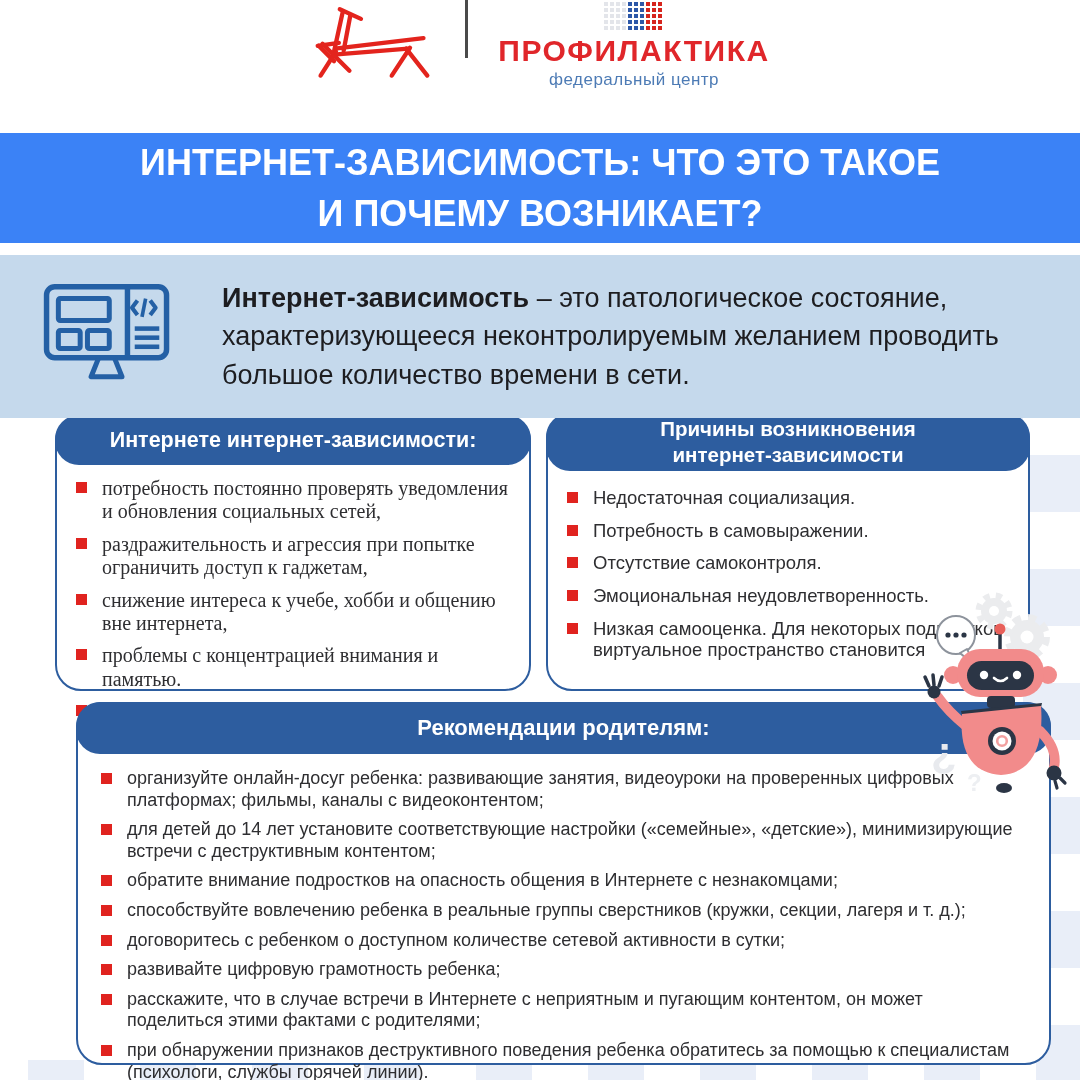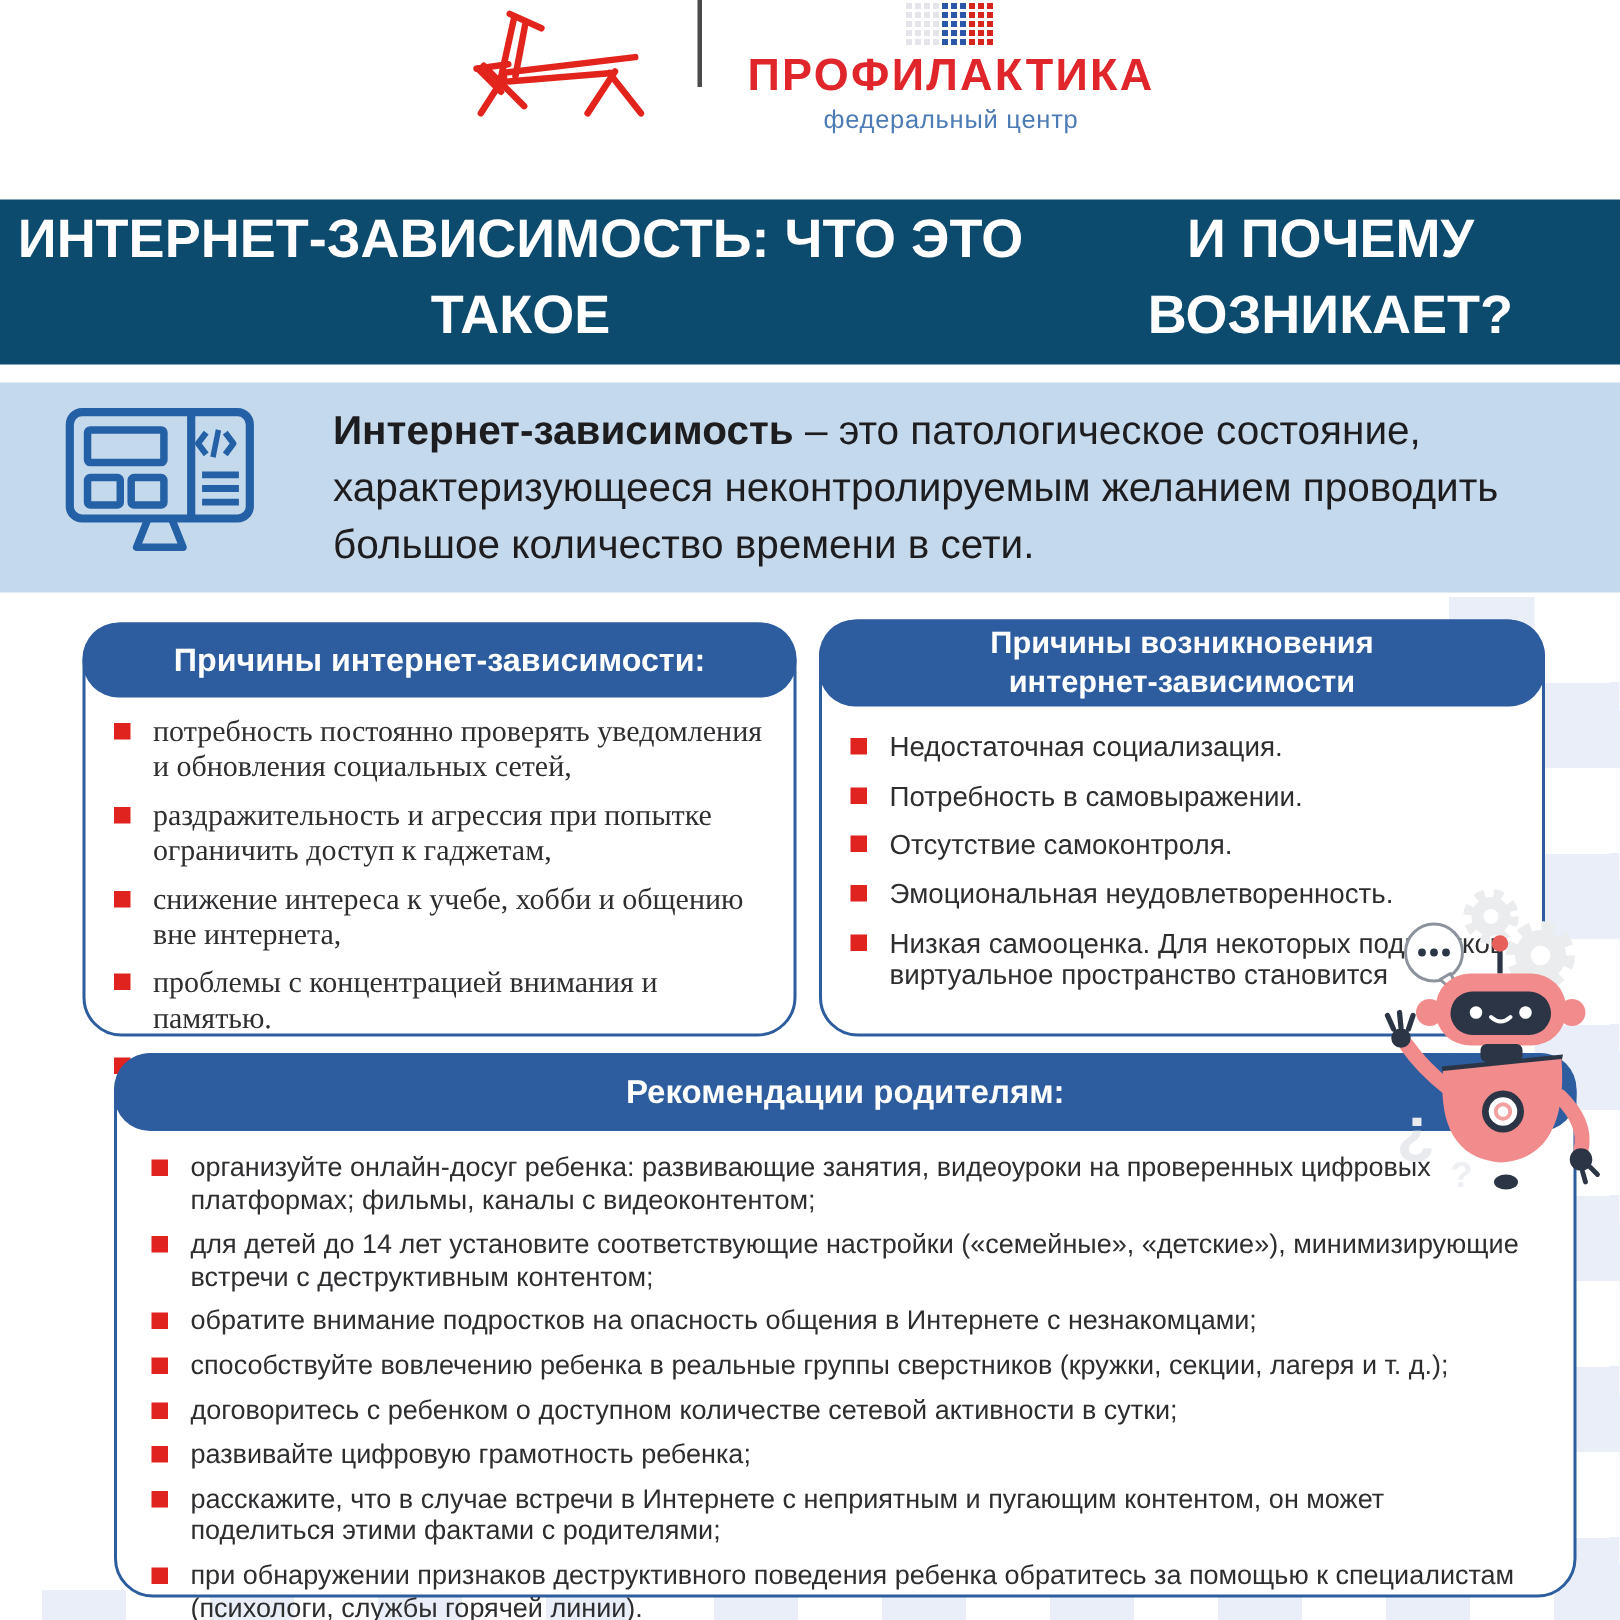--- a/index.html
+++ b/index.html
@@ -21,26 +21,26 @@
   .brand { display:flex; flex-direction:column; align-items:center; }
   .mosaic { width:60px; height:30px; margin-bottom:5px;
     background-image:
       repeating-linear-gradient(90deg, transparent 0 4.2px, #ffffff 4.2px 6px),
       repeating-linear-gradient(0deg, transparent 0 4.2px, #ffffff 4.2px 6px),
       linear-gradient(90deg, #e3e5ea 0 40%, #2c57a8 40% 70%, #d6251d 70% 100%); }
   .brand-name { font-size:30px; font-weight:bold; color:#e0262a; letter-spacing:1.5px; line-height:1.05; }
   .brand-sub { font-size:17px; color:#4d7bb5; margin-top:3px; letter-spacing:0.5px; }
 
   
-  .banner { position:absolute; top:133px; left:0; width:1080px; height:110px; background:#0c4a6e;
+  .banner { position:absolute; top:133px; left:0; width:1080px; height:110px; background:#3b82f6;
     color:#ffffff; font-weight:bold; font-size:36px; line-height:1.42; text-align:center;
-    display:flex; flex-direction:row; justify-content:center; z-index:2; }
-
-  
-  .def-band { position:absolute; top:255px; left:0; width:1080px; height:140px; background:#c5d9ec;
+    display:flex; flex-direction:column; justify-content:center; z-index:2; }
+
+  
+  .def-band { position:absolute; top:255px; left:0; width:1080px; height:163px; background:#c5d9ec;
     display:flex; align-items:center; z-index:2; }
   .monitor-icon { margin-left:42px; flex:0 0 auto; }
   .def-text { margin-left:30px; font-size:27px; line-height:1.42; color:#1d1d20; max-width:830px; }
   .def-text strong { font-weight:bold; }
 
   
   .box { position:absolute; background:#ffffff; border:2px solid #2d5d9f; border-radius:26px; z-index:1; }
   .box-signs  { left:55px;  top:415px; width:476px; height:276px; }
   .box-causes { left:546px; top:413px; width:484px; height:278px; }
   .box-recs   { left:55px;  top:702px; width:975px; height:363px;margin-left:21px; }
@@ -115,21 +115,21 @@
         <line x1="102" y1="61" x2="129" y2="61" stroke-width="5"></line>
         <line x1="102" y1="71" x2="129" y2="71" stroke-width="5"></line>
         <path d="M62 84 L54 104 L88 104 L80 84" stroke-width="5.5"></path>
       </svg>
     </div>
     <p class="def-text"><strong>Интернет-зависимость</strong><span> – это патологическое состояние, характеризующееся неконтролируемым желанием проводить большое количество времени в сети.</span></p>
   </section>
 
   <section class="box box-signs">
     <div class="pill pill-signs">
-      <span>Причины интернет-зависимости:</span>
+      <span>Интернете интернет-зависимости:</span>
     </div>
     <ul class="bullets bullets-signs">
       <li>потребность постоянно проверять уведомления и обновления социальных сетей,</li>
       <li>раздражительность и агрессия при попытке ограничить доступ к гаджетам,</li>
       <li>снижение интереса к учебе, хобби и общению вне интернета,</li>
       <li>проблемы с концентрацией внимания и памятью.</li>
       <li>трудности засыпания и бессонница,</li>
     </ul>
   </section>
 

